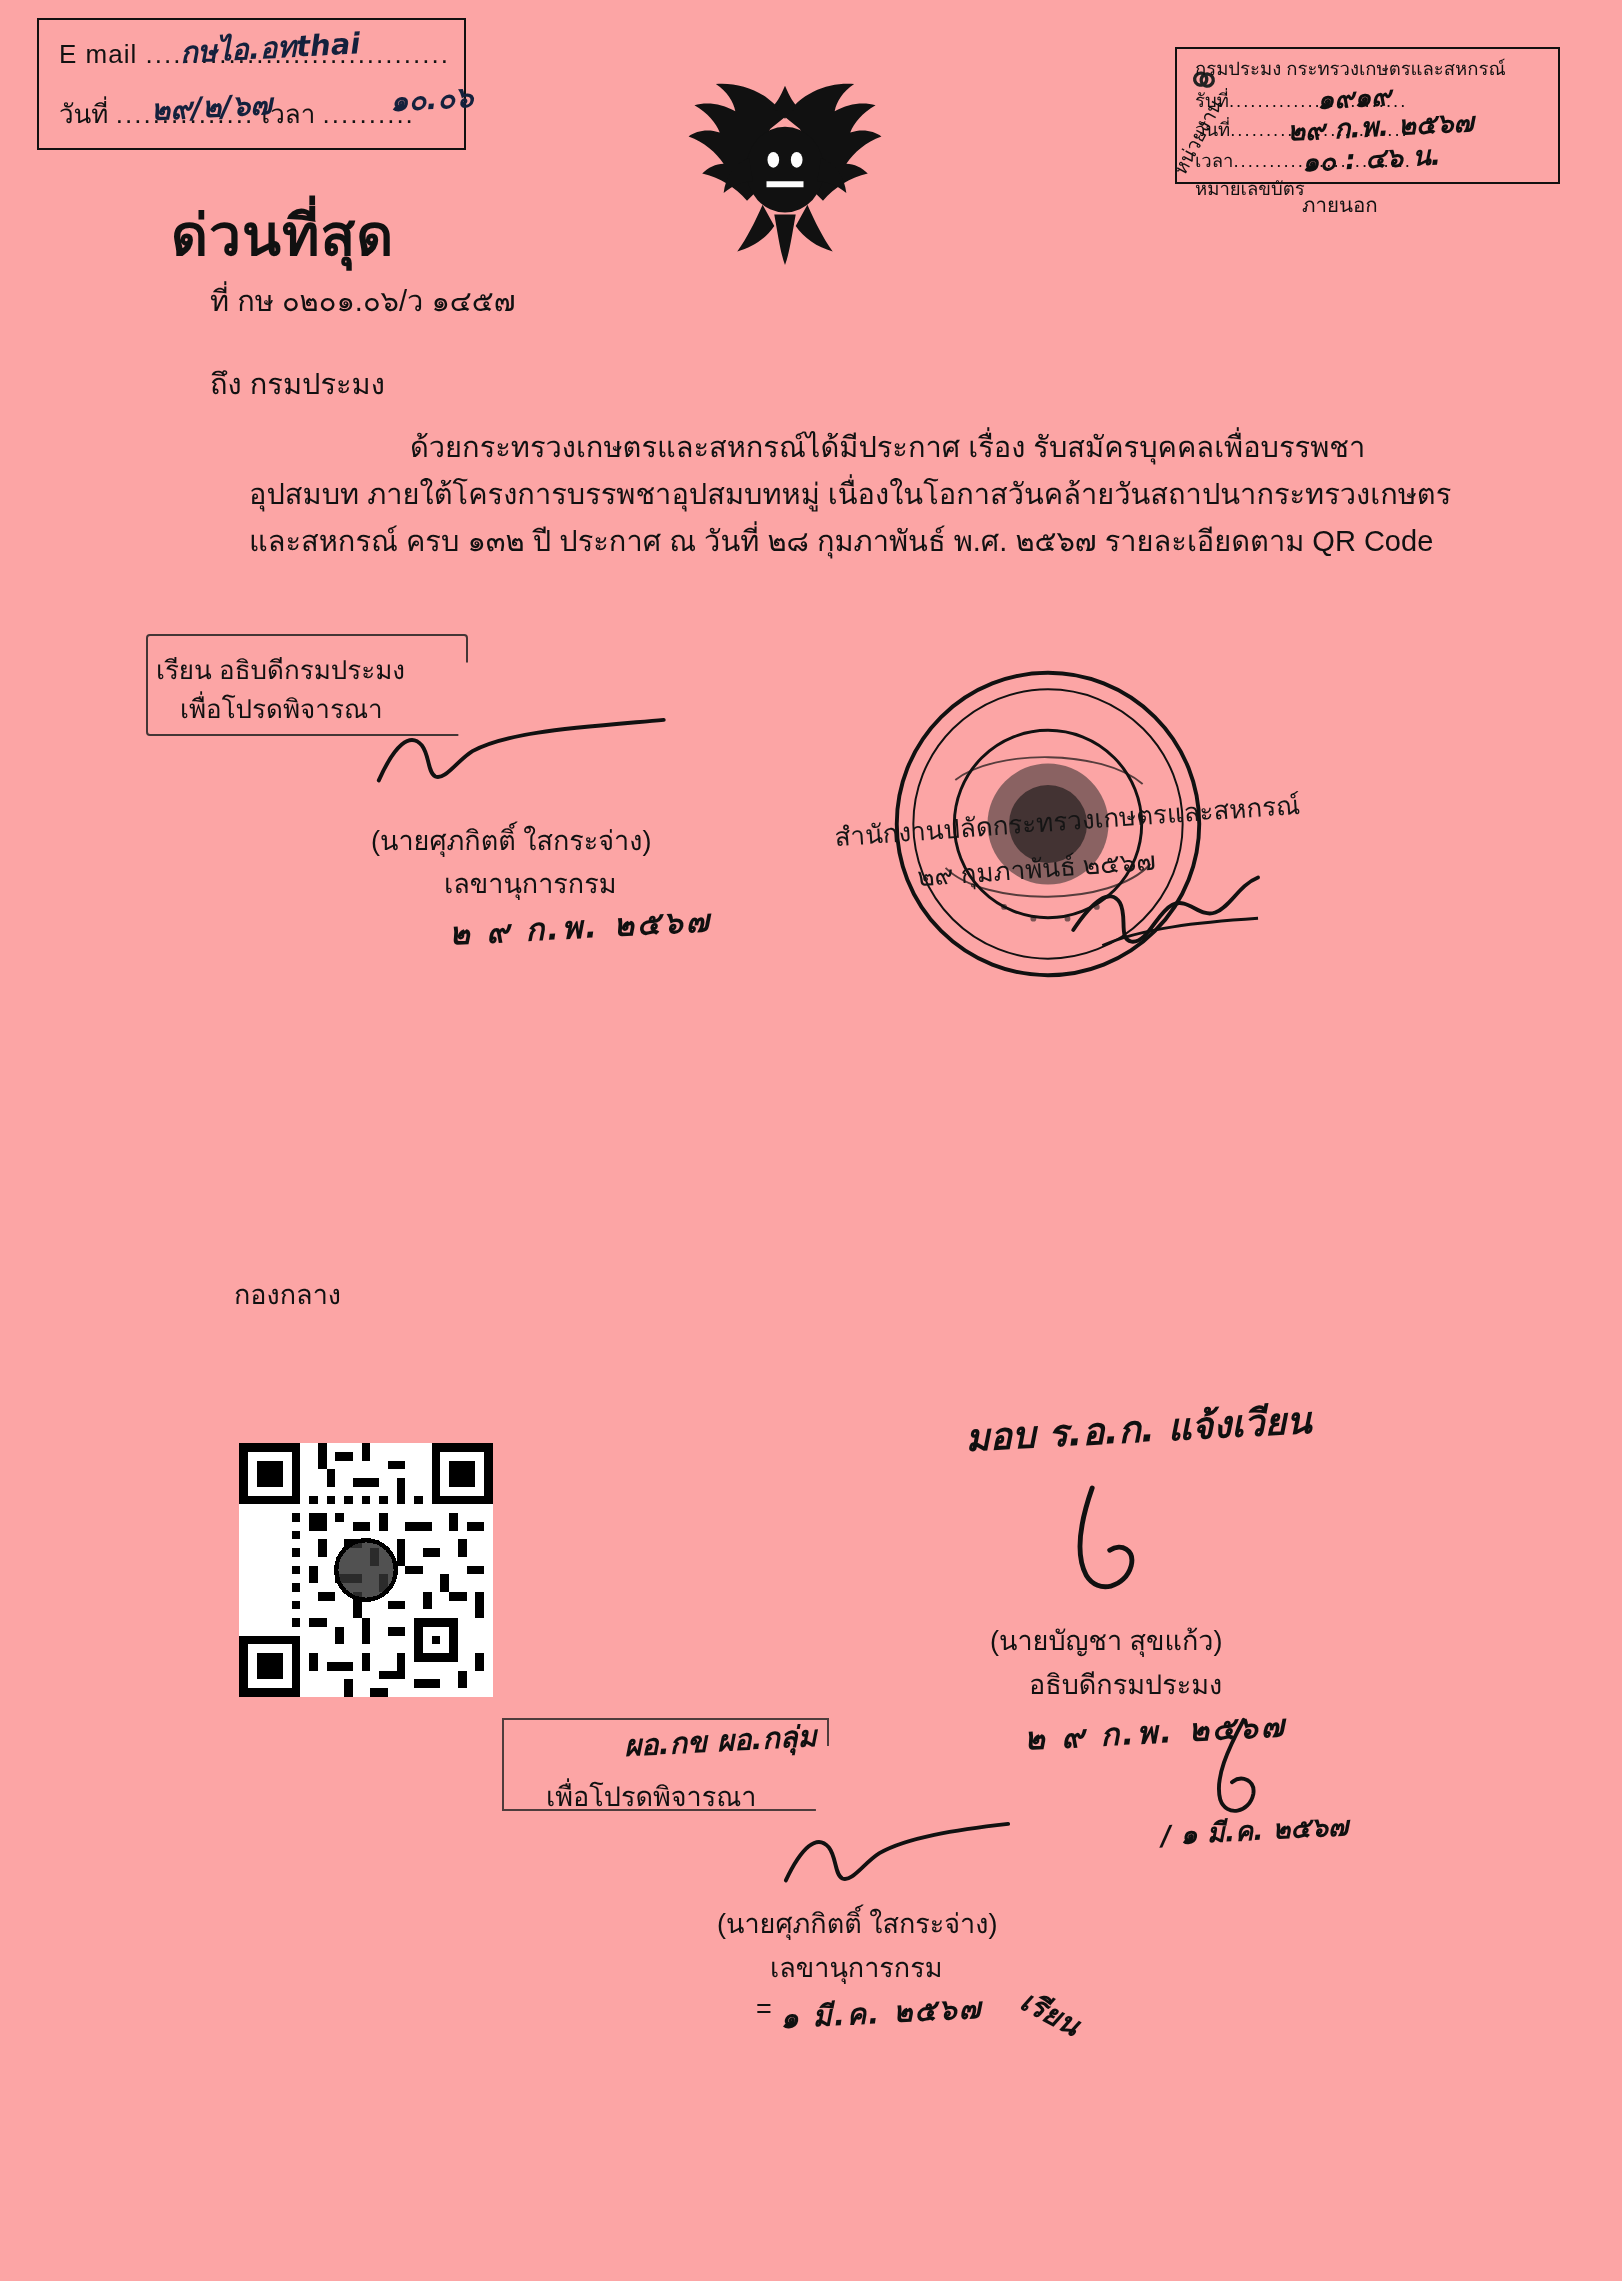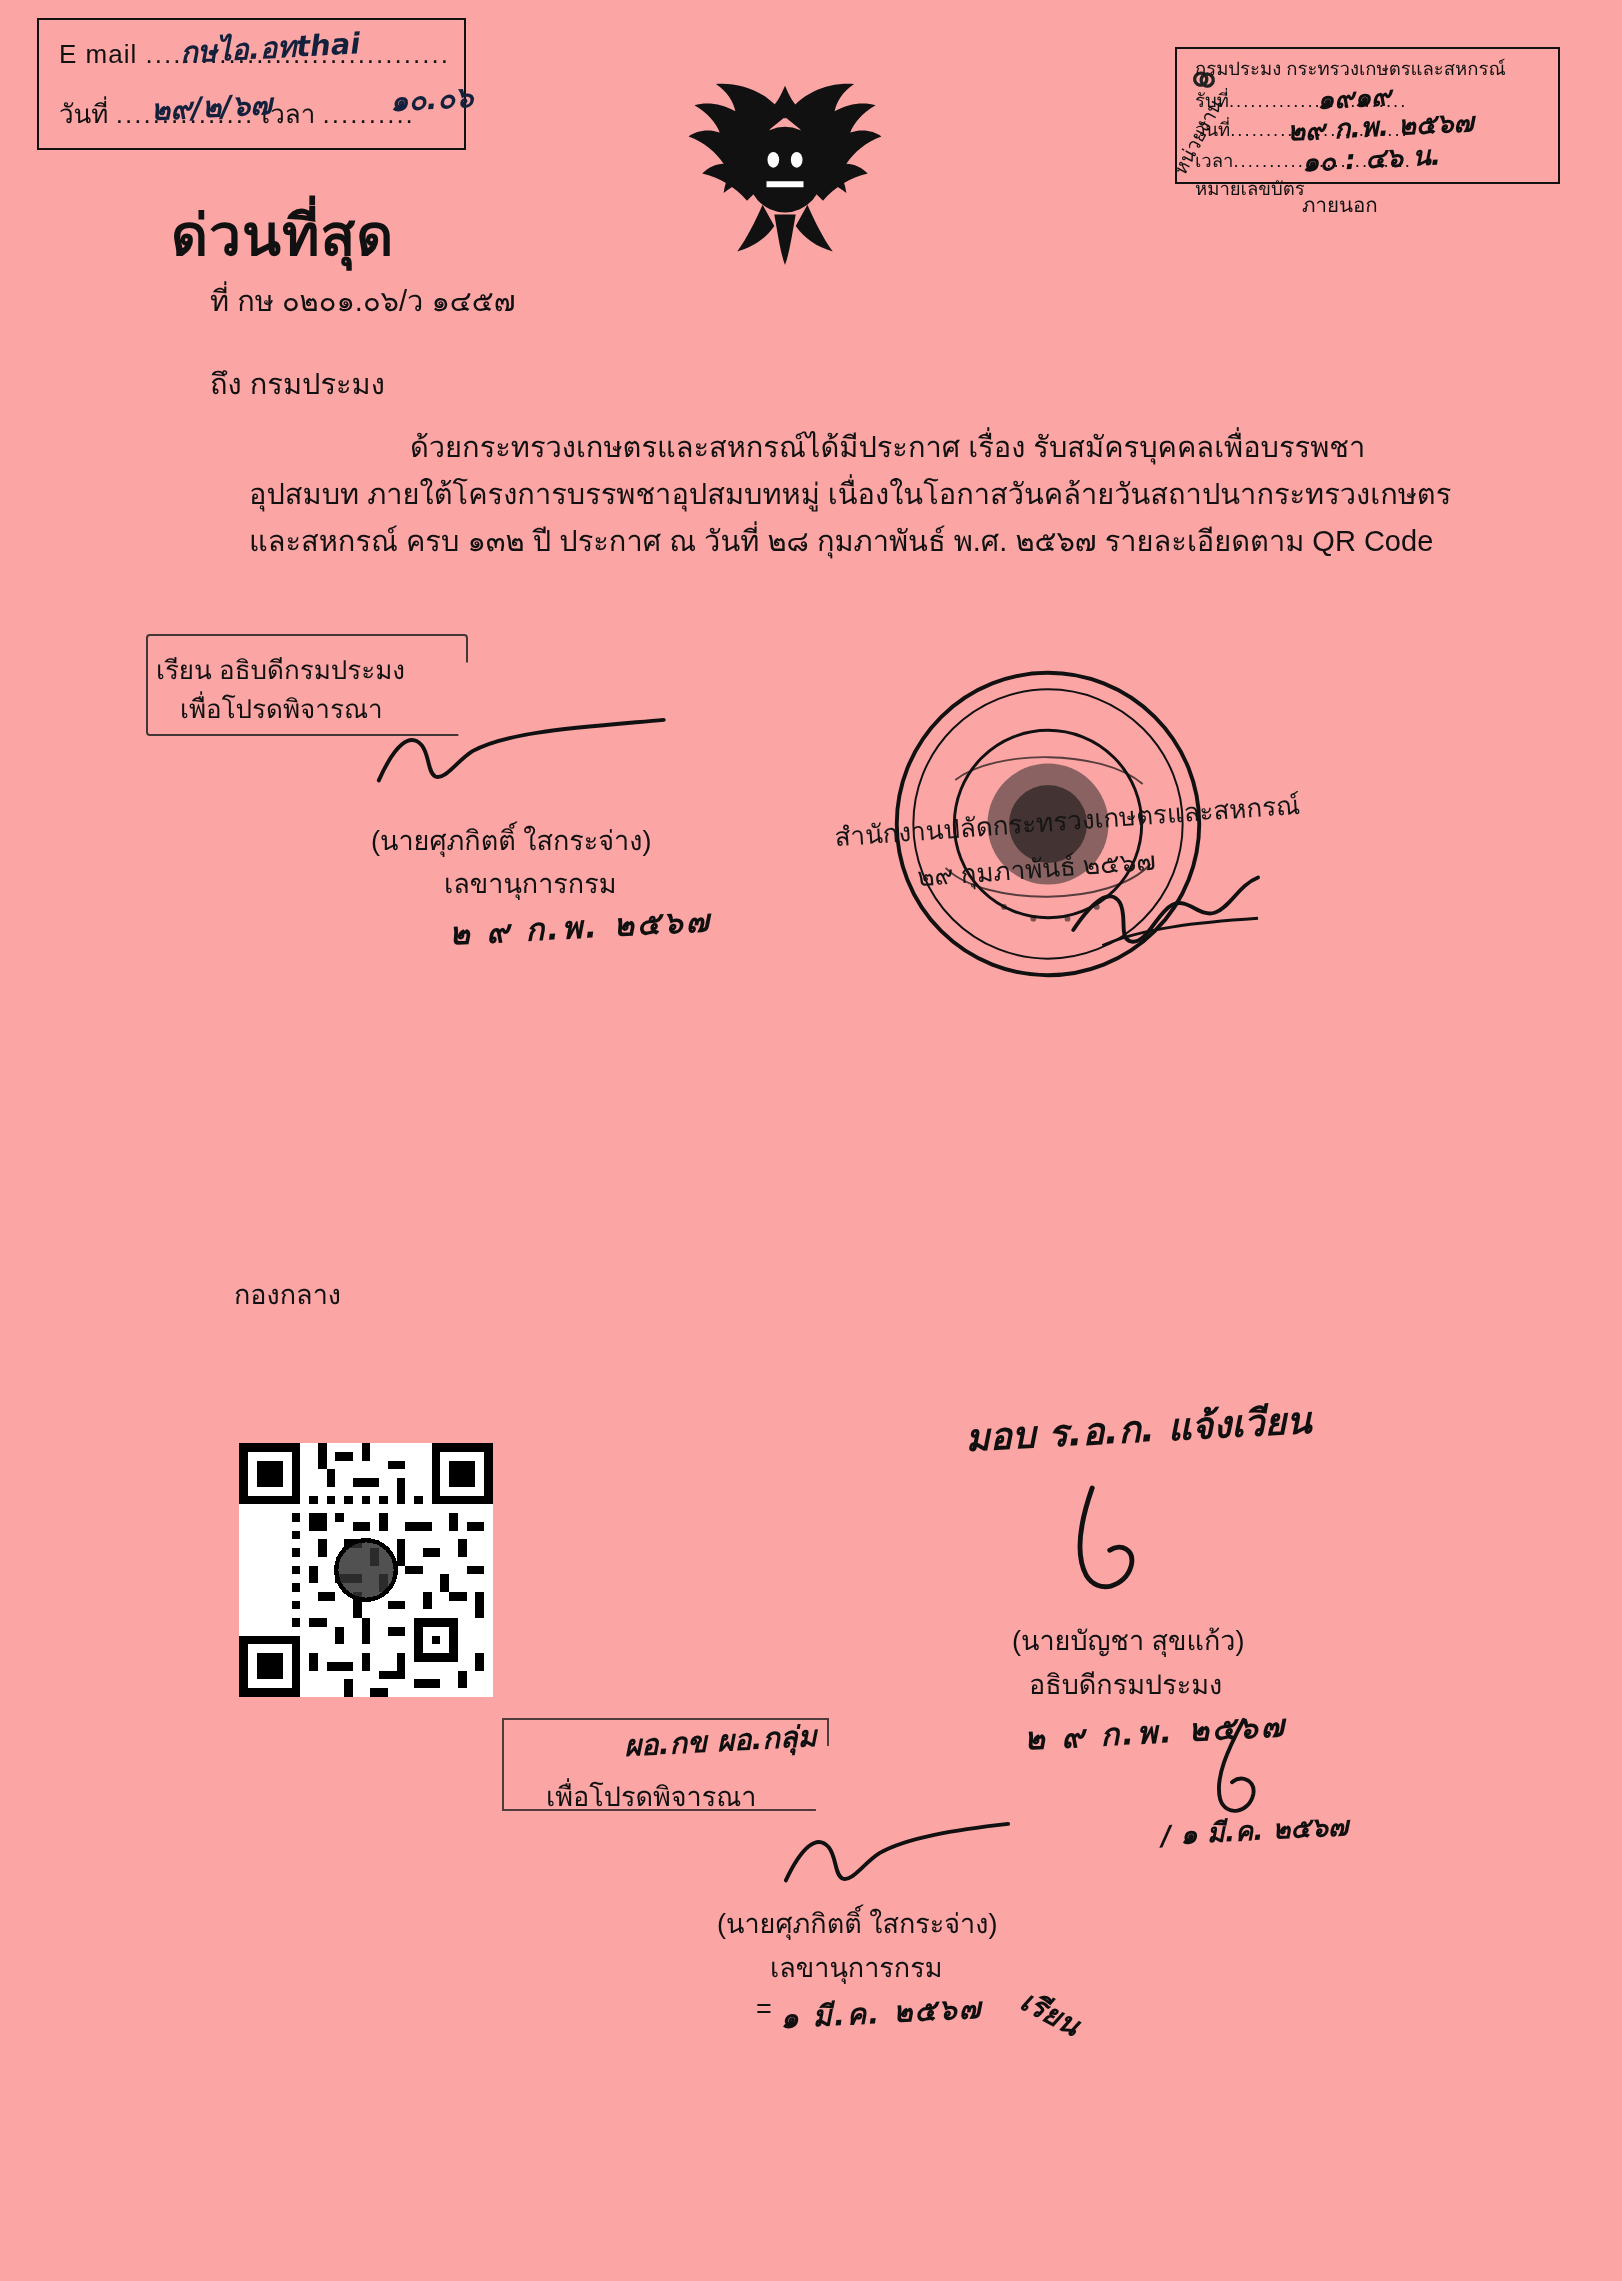--- a/index.html
+++ b/index.html
@@ -179,21 +179,21 @@
 
   
   .note-hand {
     left: 965px; top: 1399px;
     font-size: 37px;
   }
   .sig2 {
     left: 1063px; top: 1482px;
     width: 185px; height: 117px;
   }
-  .name2 { left: 990px; top: 1619px; font-size: 27px; margin-left: 22px; }
+  .name2 { left: 990px; top: 1619px; font-size: 27px; }
   .role2 { left: 1029px; top: 1663px; font-size: 27px; }
   .date2 { left: 1024px; top: 1707px; font-size: 31px; letter-spacing: 2.9px; }
   .sig3 {
     left: 1185px; top: 1716px;
     width: 127px; height: 107px;
   }
   .date3 { left: 1161px; top: 1809px; font-size: 27px; }
 
   
   .endorse2-l1 { left: 512px; top: 1731px; font-size: 27px; }

